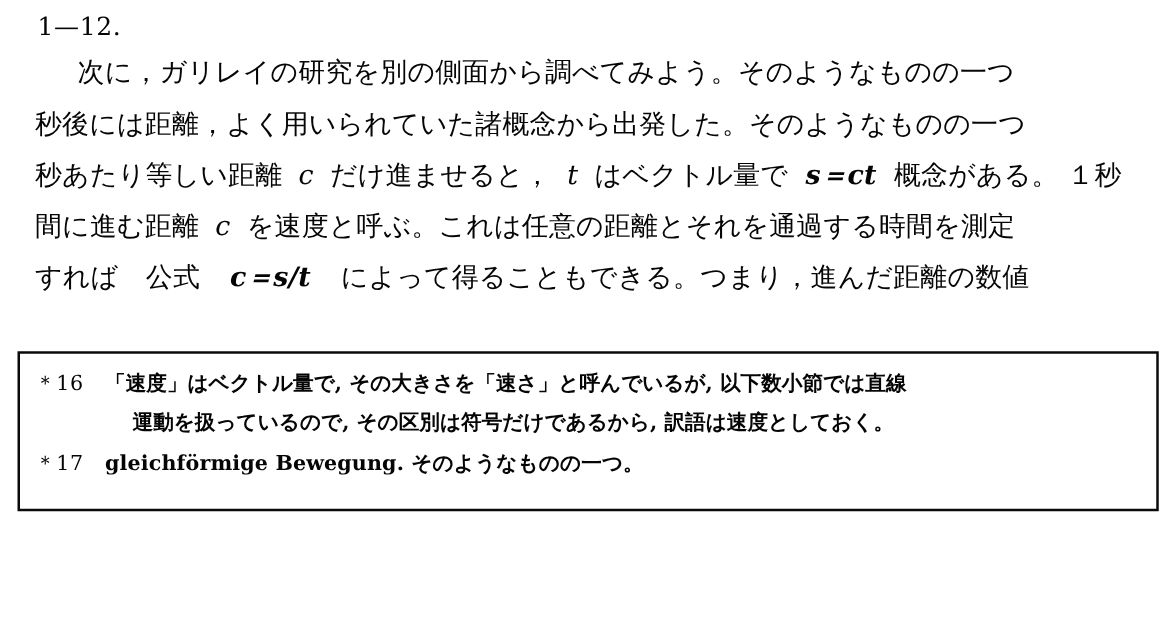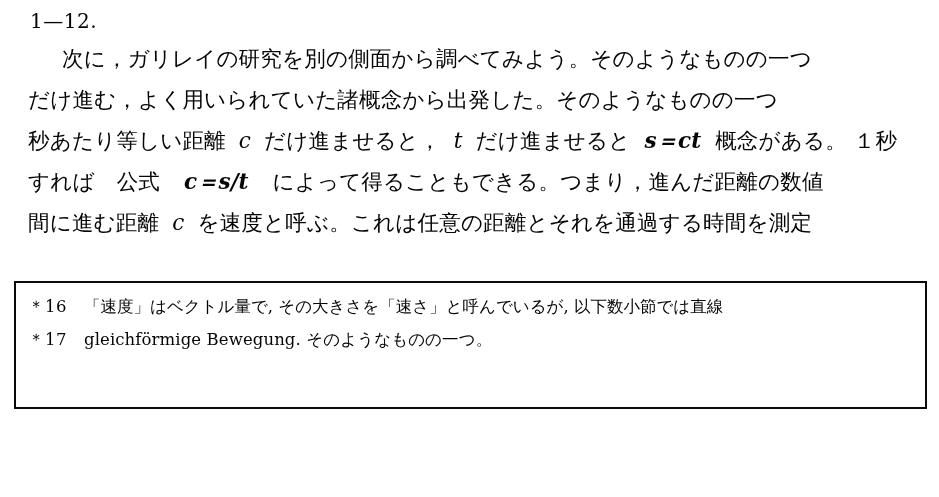--- a/index.html
+++ b/index.html
@@ -100,20 +100,21 @@
     flex: 0 0 auto;
     width: 56px;
     font-size: 16.5px;
     letter-spacing: 0.5px;
     font-family: "DejaVu Serif", "Liberation Serif", serif;
   }
   .note-body {
     flex: 1 1 auto;
     font-size: 16.5px;
     line-height: 31px;
+    font-weight: bold;
   }
   .note-body .nline {
     display: block;
     white-space: nowrap;
   }
   .note-body .nline.cont {
     padding-left: 22px;
   }
   .latin {
     font-family: "DejaVu Serif", "Liberation Serif", serif;
@@ -124,38 +125,39 @@
 <body>
 
 <div class="page">
 
   <div class="section-number">1—12.</div>
 
   <div class="body-text">
 
     <span class="line"><span class="indent"></span><span>次に，ガリレイの研究を別の側面から調べてみよう。そのようなものの一つ</span></span>
 
-    <span class="line"><span>だけ進む，よく用いられていた諸概念から出発した。そのようなものの一つ</span></span>
+    <span class="line"><span>秒後には距離，よく用いられていた諸概念から出発した。そのようなものの一つ</span></span>
 
 
-    <span class="line"><span>秒あたり等しい距離</span><span class="sp"></span><span class="ital">c</span><span class="sp"></span><span>だけ進ませると，</span><span class="sp"></span><span class="ital">t</span><span class="sp"></span><span>だけ進ませると</span><span class="sp"></span><span class="formula">s＝ct</span><span class="sp"></span><span>概念がある。 １秒</span></span>
+    <span class="line"><span>秒あたり等しい距離</span><span class="sp"></span><span class="ital">c</span><span class="sp"></span><span>だけ進ませると，</span><span class="sp"></span><span class="ital">t</span><span class="sp"></span><span>はベクトル量で</span><span class="sp"></span><span class="formula">s＝ct</span><span class="sp"></span><span>概念がある。 １秒</span></span>
+
+    <span class="line"><span>間に進む距離</span><span class="sp"></span><span class="ital">c</span><span class="sp"></span><span>を速度と呼ぶ。これは任意の距離とそれを通過する時間を測定</span></span>
 
     <span class="line"><span>すれば</span><span class="sp-lg"></span><span>公式</span><span class="sp-lg"></span><span class="formula">c＝s/t</span><span class="sp-lg"></span><span>によって得ることもできる。つまり，進んだ距離の数値</span></span>
-
-    <span class="line"><span>間に進む距離</span><span class="sp"></span><span class="ital">c</span><span class="sp"></span><span>を速度と呼ぶ。これは任意の距離とそれを通過する時間を測定</span></span>
 
 
   </div>
 
   <div class="notes-box">
 
     <div class="note">
       <div class="note-marker">＊16</div>
       <div class="note-body">
         <span class="nline">「速度」はベクトル量で, その大きさを「速さ」と呼んでいるが, 以下数小節では直線</span>
+        <span class="nline cont">運動を扱っているので, その区別は符号だけであるから, 訳語は速度としておく。</span>
       </div>
     </div>
 
     <div class="note">
       <div class="note-marker">＊17</div>
       <div class="note-body latin">
         <span class="nline">gleichförmige Bewegung. そのようなものの一つ。</span>
       </div>
     </div>
 

